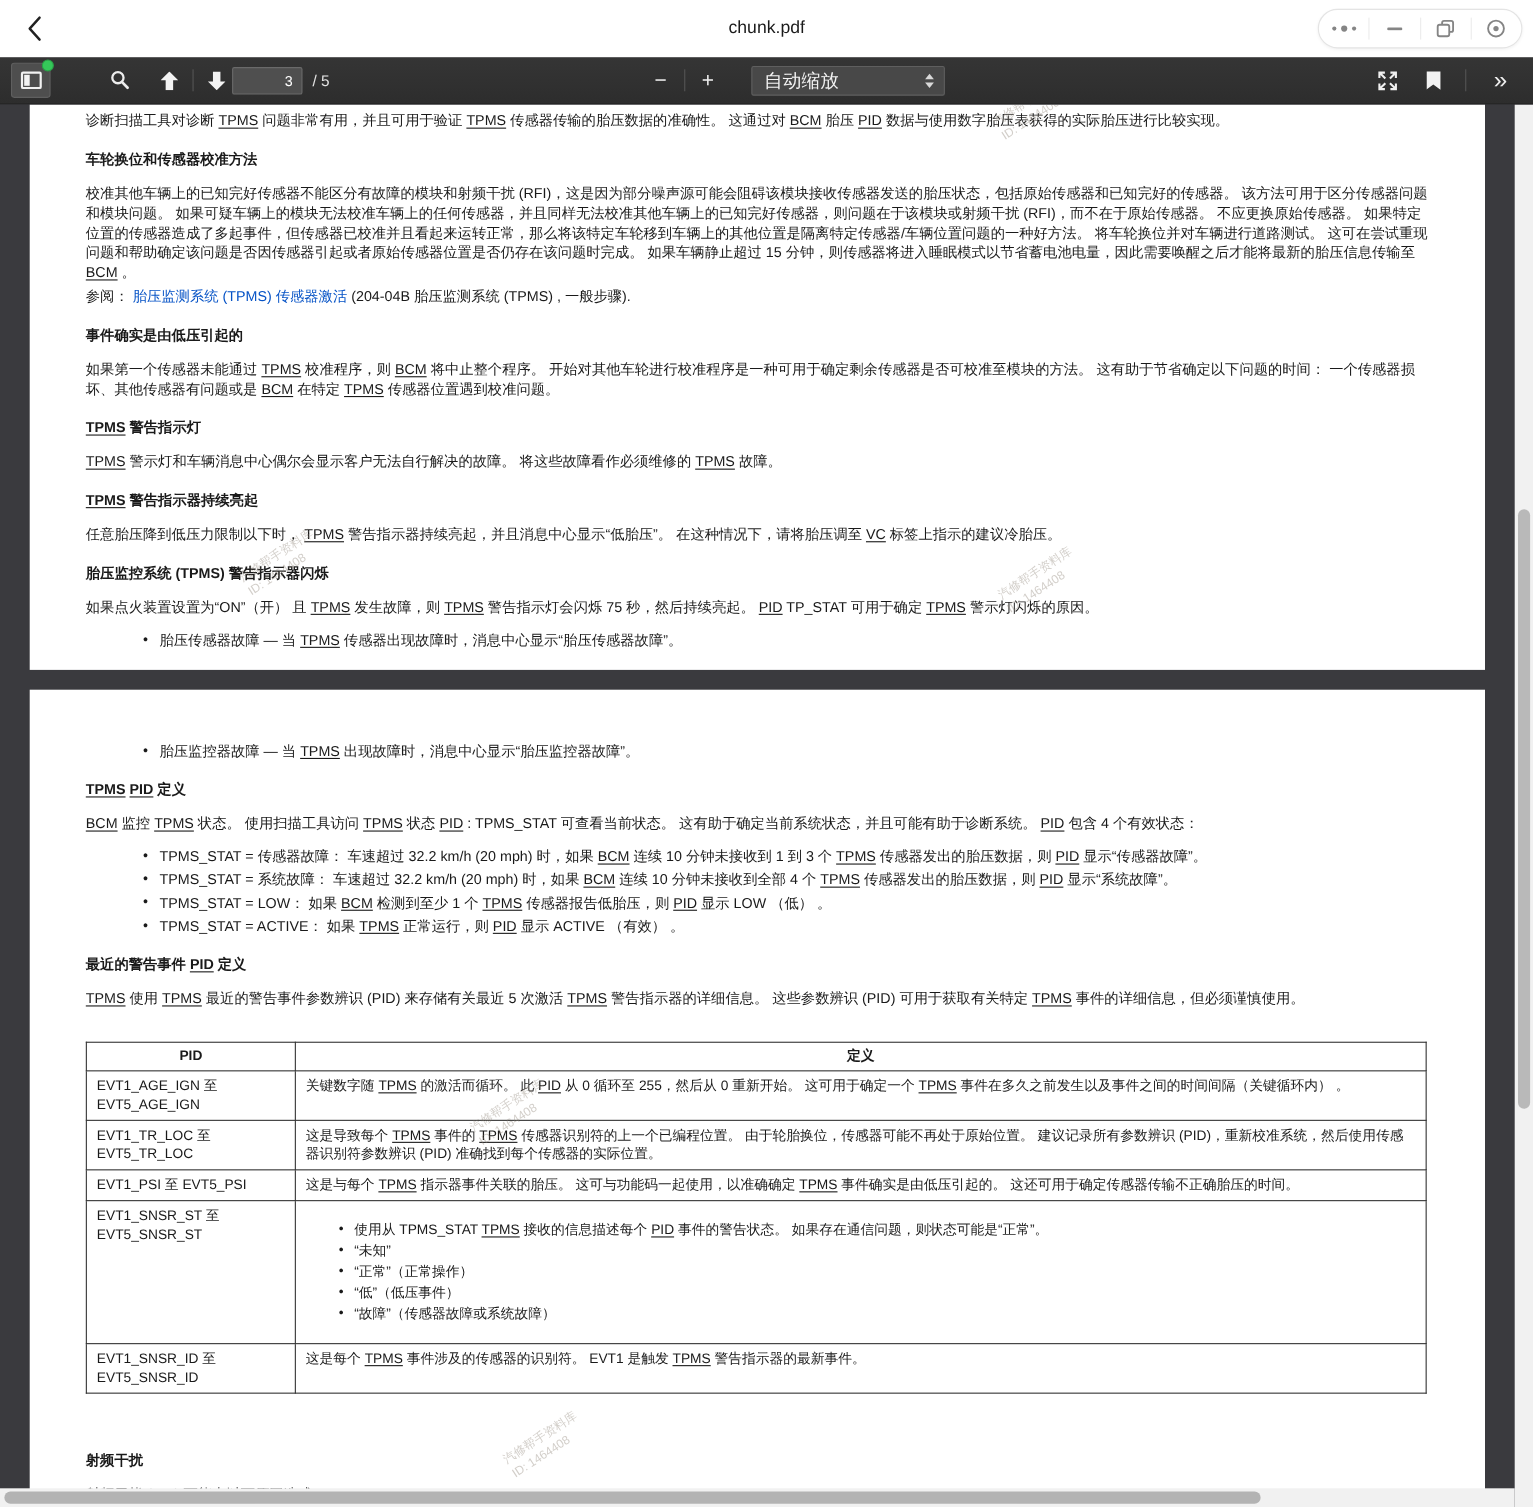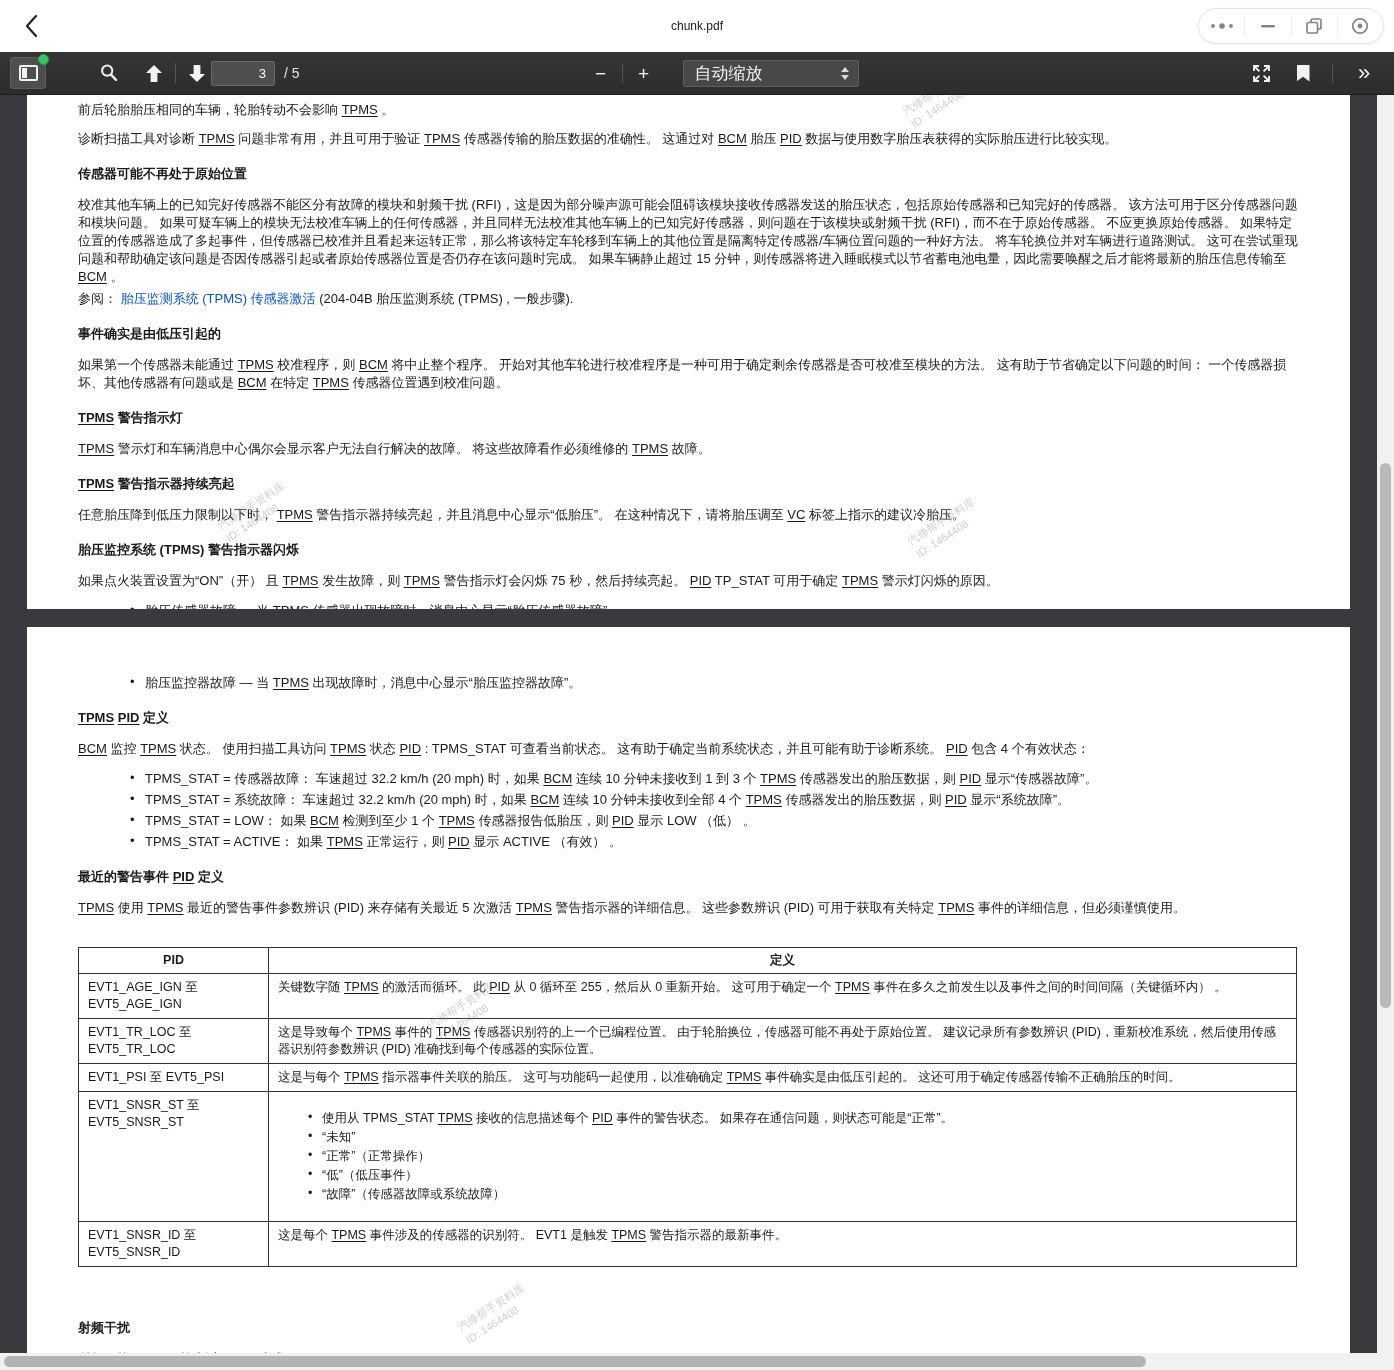--- a/index.html
+++ b/index.html
@@ -5,21 +5,21 @@
   * { margin:0; padding:0; box-sizing:border-box; }
   html,body { width:1394px; height:1370px; overflow:hidden; background:#3a3a3e;
               font-family:"Liberation Sans","DejaVu Sans",sans-serif; }
   .app { width:1394px; height:1370px; display:flex; flex-direction:column; }
 
   
   .titlebar { height:52px; background:#ffffff; position:relative; display:flex;
               align-items:center; justify-content:center; flex:none; }
   .back-btn { position:absolute; left:14px; top:10px; width:34px; height:32px; border:none;
               background:transparent; cursor:pointer; display:flex; align-items:center; justify-content:center; }
-  .win-title { font-size:12px; color:#1a1a1a; font-weight:500; }
+  .win-title { font-size:16px; color:#1a1a1a; font-weight:500; }
   .capsule { position:absolute; right:10px; top:8px; height:36px; width:186px; background:#fff;
              border:1px solid #e4e4e4; border-radius:18px; display:flex; align-items:stretch;
              box-shadow:0 1px 3px rgba(0,0,0,.06); overflow:hidden; }
   .cap-btn { flex:1; border:none; background:transparent; cursor:pointer; display:flex;
              align-items:center; justify-content:center; padding:0; }
   .cap-sep { width:1px; background:#ececec; margin:7px 0; }
 
   
   .toolbar { height:43px; flex:none; background:linear-gradient(#353535,#2d2d2d);
              border-bottom:1px solid #1d1d1d; display:flex; align-items:center; padding:0 10px; }
@@ -181,23 +181,22 @@
         <span class="bookmark-glyph"></span>
       </button>
       <div class="tb-sep"></div>
       <button class="tb-btn chevrons" style="width:28px;height:28px;">»</button>
     </div>
   </div>
 
   <div class="viewer">
 
     <div class="page page1">
-      <p>前后轮胎胎压相同的车辆，轮胎转动不会影响 <span class="term">TPMS</span> 。</p>
       <p>诊断扫描工具对诊断 <span class="term">TPMS</span> 问题非常有用，并且可用于验证 <span class="term">TPMS</span> 传感器传输的胎压数据的准确性。 这通过对 <span class="term">BCM</span> 胎压 <span class="term">PID</span> 数据与使用数字胎压表获得的实际胎压进行比较实现。</p>
-      <div class="h">传感器可能不再处于原始位置</div>
+      <div class="h">车轮换位和传感器校准方法</div>
       <p style="margin-bottom:4px;">校准其他车辆上的已知完好传感器不能区分有故障的模块和射频干扰 (RFI)，这是因为部分噪声源可能会阻碍该模块接收传感器发送的胎压状态，包括原始传感器和已知完好的传感器。 该方法可用于区分传感器问题和模块问题。 如果可疑车辆上的模块无法校准车辆上的任何传感器，并且同样无法校准其他车辆上的已知完好传感器，则问题在于该模块或射频干扰 (RFI)，而不在于原始传感器。 不应更换原始传感器。 如果特定位置的传感器造成了多起事件，但传感器已校准并且看起来运转正常，那么将该特定车轮移到车辆上的其他位置是隔离特定传感器/车辆位置问题的一种好方法。 将车轮换位并对车辆进行道路测试。 这可在尝试重现问题和帮助确定该问题是否因传感器引起或者原始传感器位置是否仍存在该问题时完成。 如果车辆静止超过 15 分钟，则传感器将进入睡眠模式以节省蓄电池电量，因此需要唤醒之后才能将最新的胎压信息传输至 <span class="term">BCM</span> 。</p>
       <p style="margin-top:4px;">参阅：  <span class="doclink">胎压监测系统 (TPMS) 传感器激活</span> (204-04B 胎压监测系统 (TPMS) , 一般步骤).</p>
       <div class="h">事件确实是由低压引起的</div>
       <p>如果第一个传感器未能通过 <span class="term">TPMS</span> 校准程序，则 <span class="term">BCM</span> 将中止整个程序。 开始对其他车轮进行校准程序是一种可用于确定剩余传感器是否可校准至模块的方法。 这有助于节省确定以下问题的时间： 一个传感器损坏、其他传感器有问题或是 <span class="term">BCM</span> 在特定 <span class="term">TPMS</span> 传感器位置遇到校准问题。</p>
       <div class="h"><span class="term">TPMS</span> 警告指示灯</div>
       <p><span class="term">TPMS</span> 警示灯和车辆消息中心偶尔会显示客户无法自行解决的故障。 将这些故障看作必须维修的 <span class="term">TPMS</span> 故障。</p>
       <div class="h"><span class="term">TPMS</span> 警告指示器持续亮起</div>
       <p>任意胎压降到低压力限制以下时， <span class="term">TPMS</span> 警告指示器持续亮起，并且消息中心显示“低胎压”。 在这种情况下，请将胎压调至 <span class="term">VC</span> 标签上指示的建议冷胎压。</p>
       <div class="h">胎压监控系统 (TPMS) 警告指示器闪烁</div>
       <p>如果点火装置设置为“ON”（开） 且 <span class="term">TPMS</span> 发生故障，则 <span class="term">TPMS</span> 警告指示灯会闪烁 75 秒，然后持续亮起。 <span class="term">PID</span> TP_STAT 可用于确定 <span class="term">TPMS</span> 警示灯闪烁的原因。</p>

